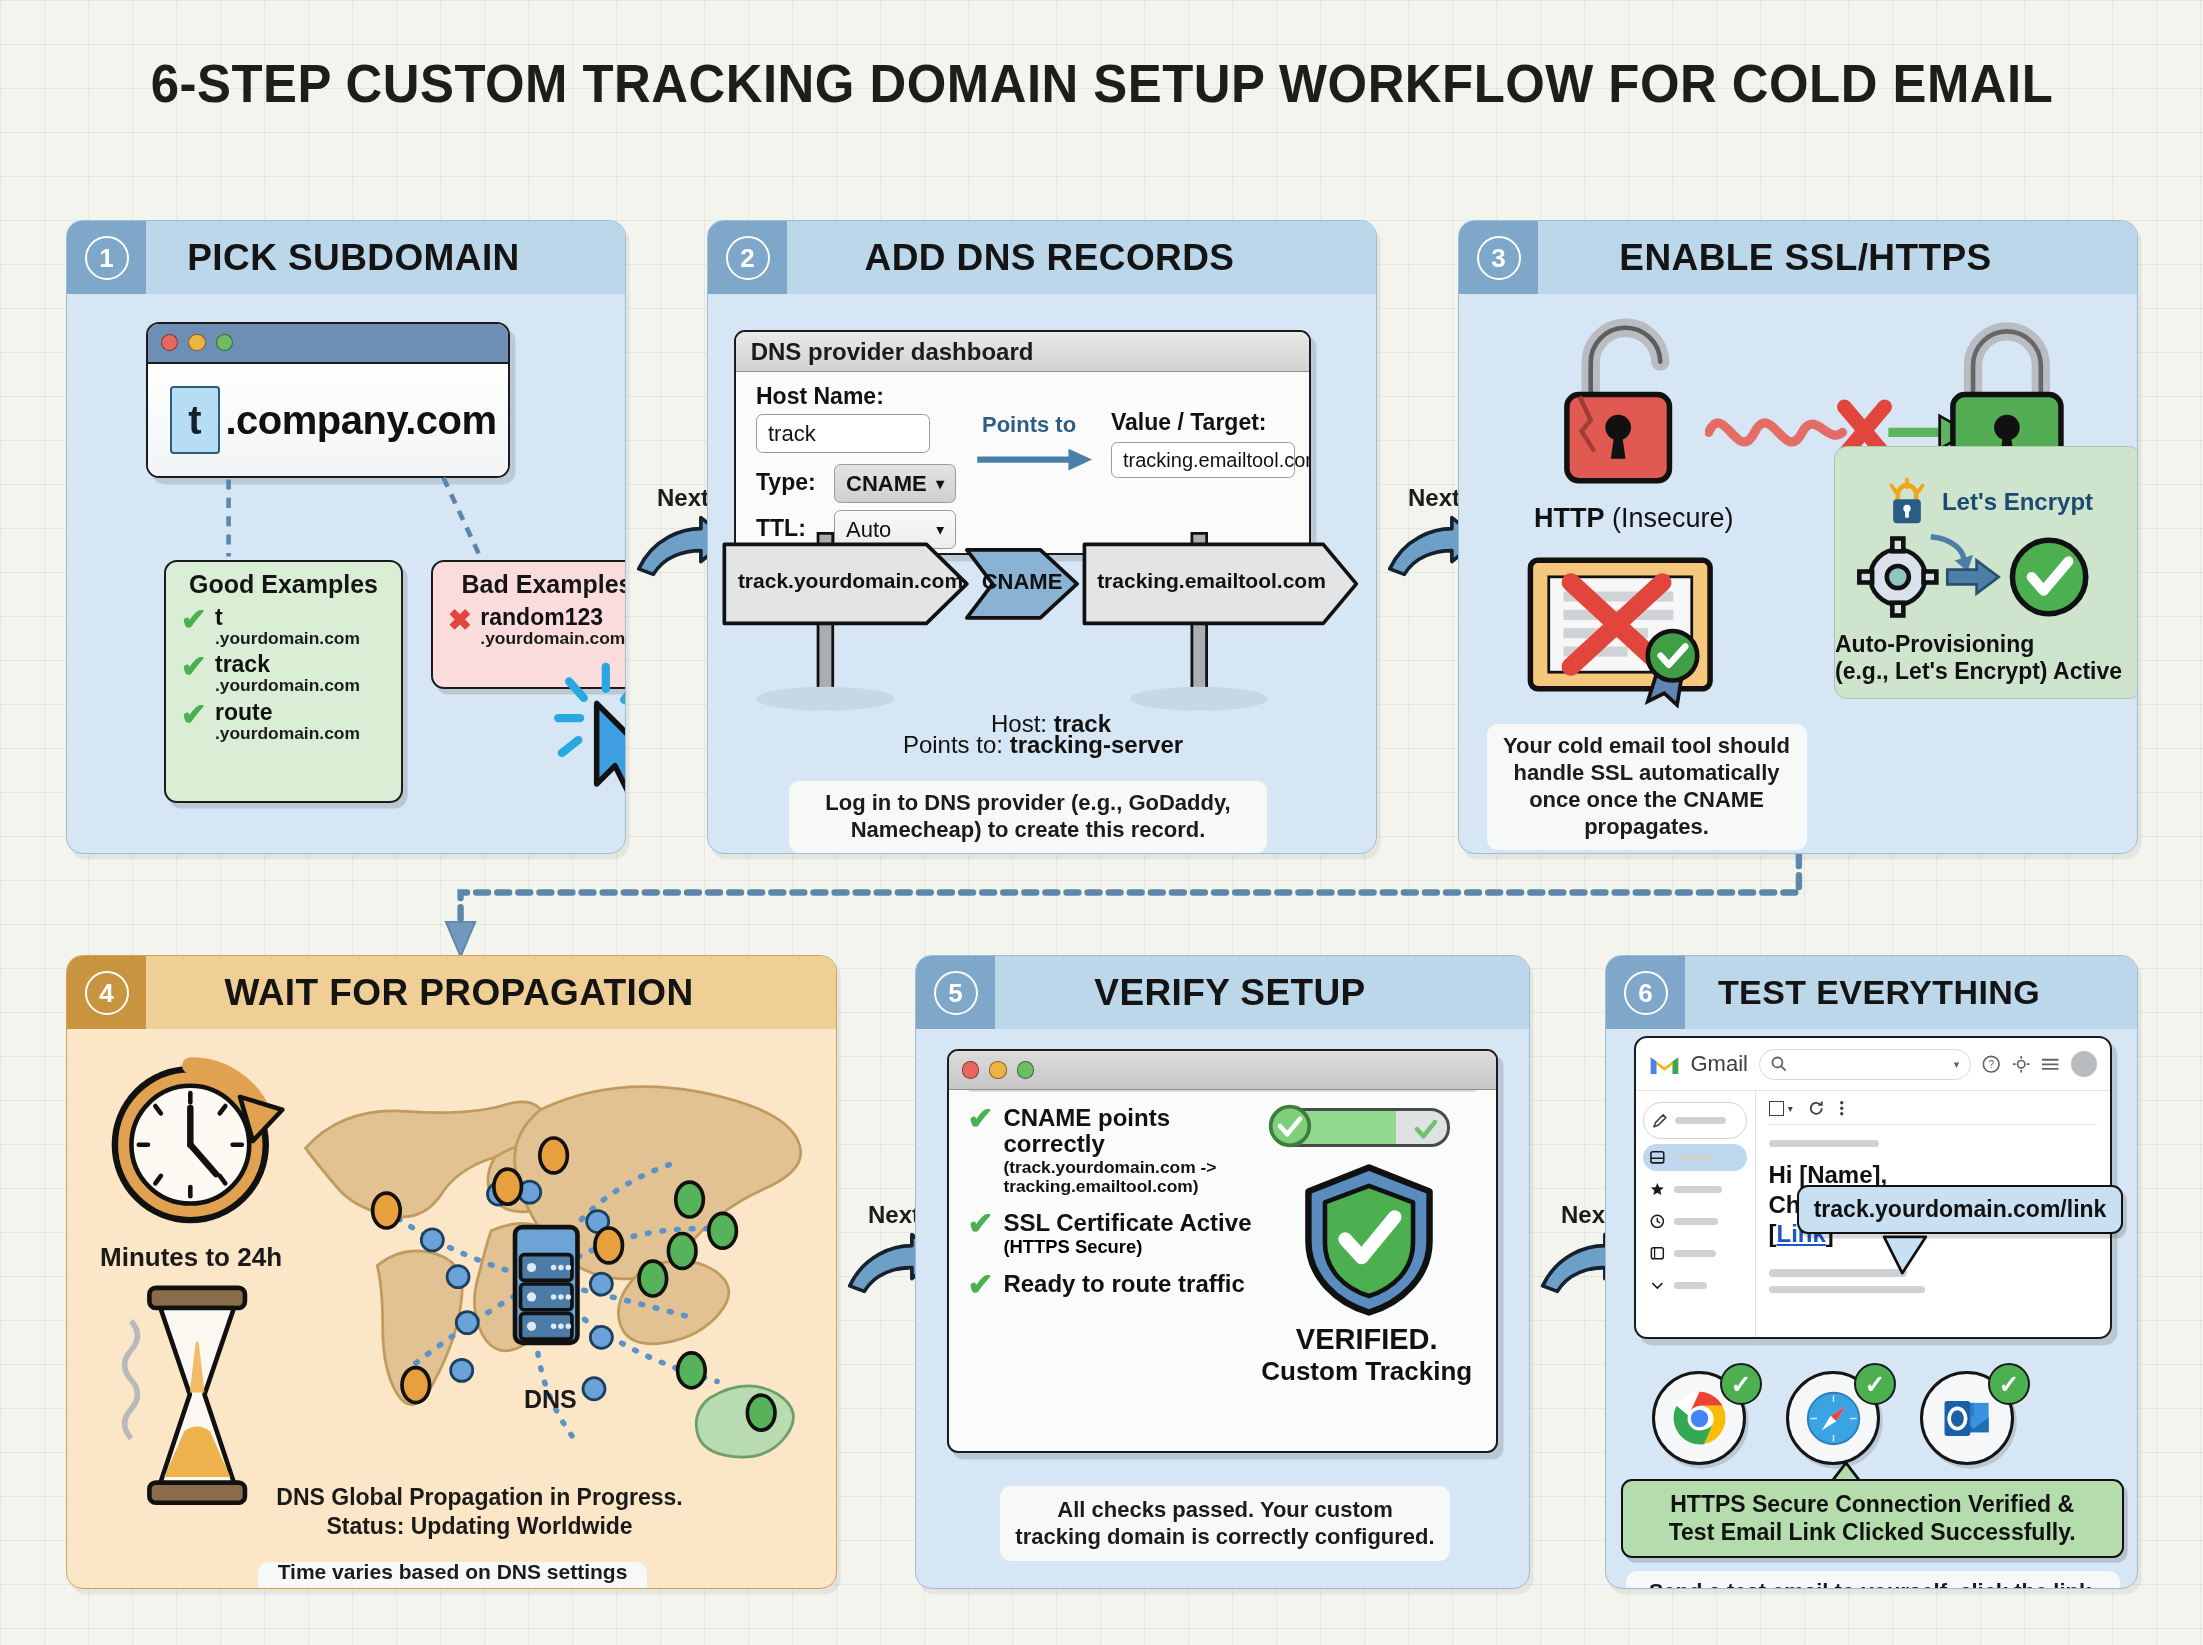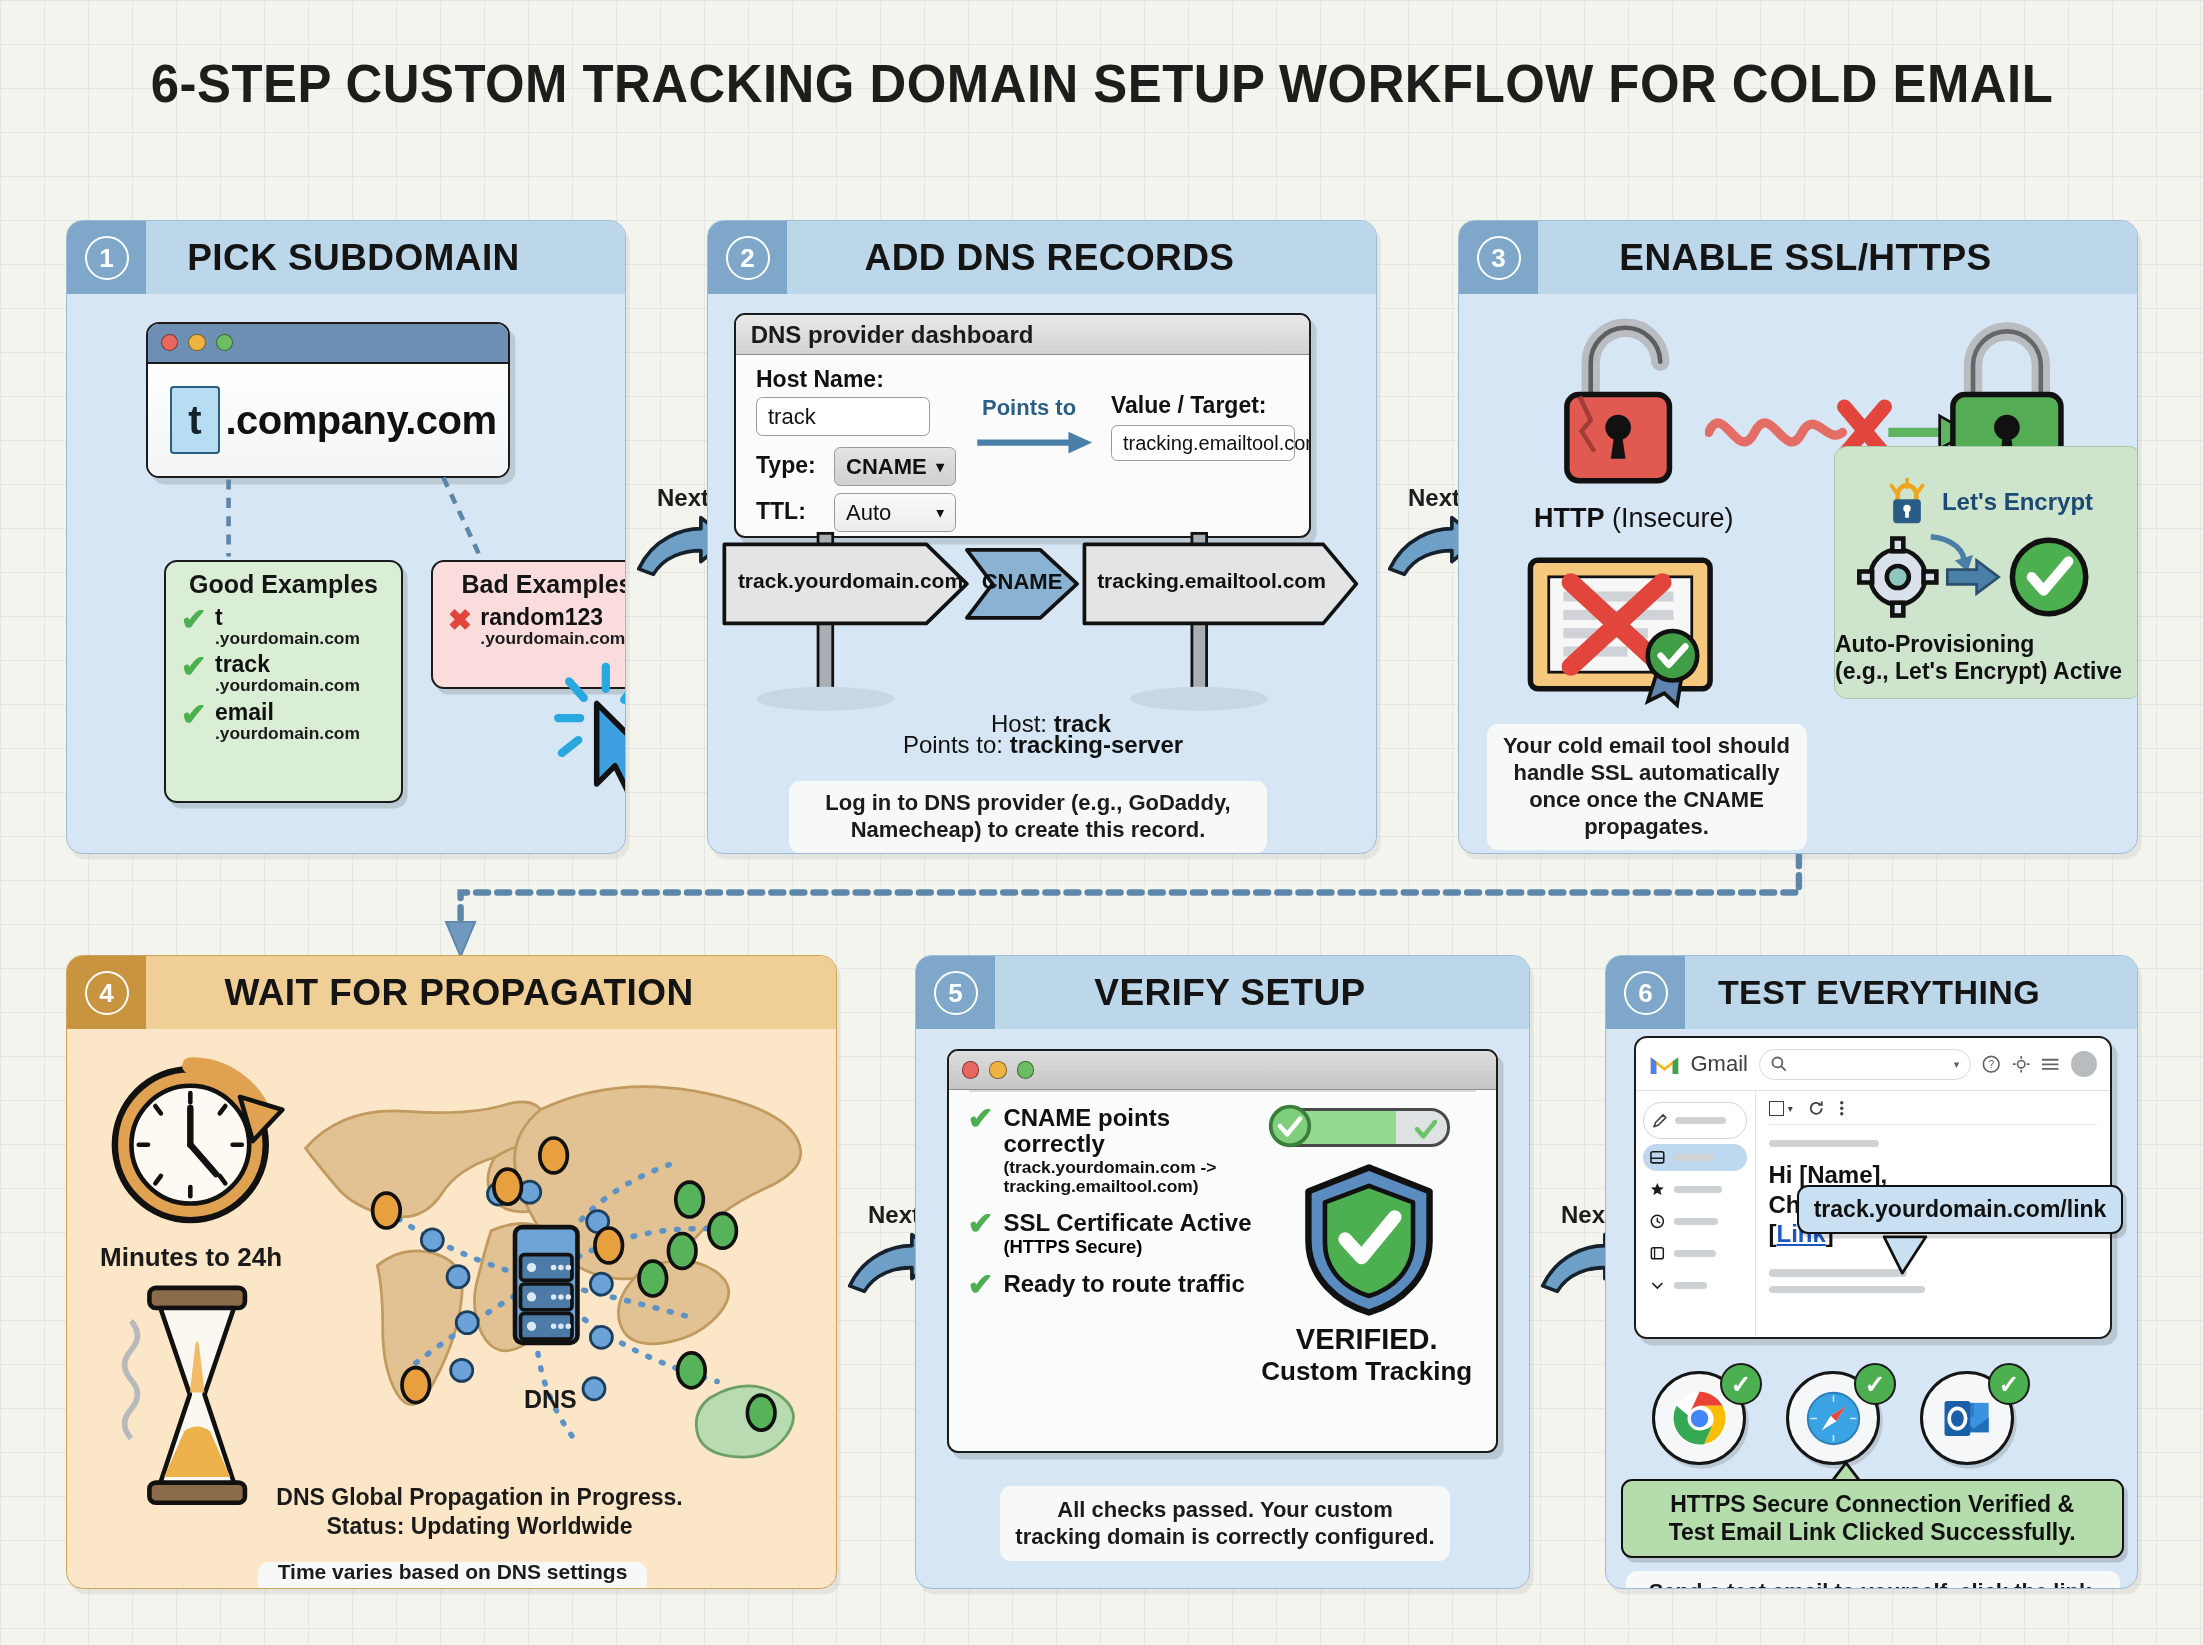--- a/index.html
+++ b/index.html
@@ -94,21 +94,21 @@
   .ex-bad  { left:364px; top:266px; width:232px; height:129px; background:#fadcdc; }
   .ex-title { text-align:center; font-size:25px; font-weight:700; color:#151515; margin-top:8.3px; }
   .ex-row { display:flex; align-items:flex-start; gap:8.3px; padding:6.4px 0 0 14.7px; }
   .tick { font-size:31px; color:#4caf50; line-height:.9; font-weight:700; }
   .cross{ font-size:29px; color:#e2453c; line-height:1; font-weight:700; }
   .ex-lbl { font-size:23px; font-weight:700; color:#111; line-height:1; }
   .ex-sub { font-size:17.4px; font-weight:600; color:#1b1b1b; line-height:1.05; }
 
   
   .dns-win {
-    position:absolute; left:26px; top:19px; width:577px; height:225px;
+    position:absolute; left:26px; top:36px; width:577px; height:225px;
     background:#fbfbfb; border:2.8px solid #1b1b1b; border-radius:11px;
     box-shadow:5.5px 6.4px 0 rgba(0,0,0,.12); overflow:hidden;
   }
   .dns-win .tb { height:40px; background:linear-gradient(#e9e9e9,#d2d2d2); border-bottom:1.8px solid #8d8d8d;
      display:flex; align-items:center; padding-left:14.7px; font-size:24px; font-weight:700; color:#1b1b1b;}
   .fld-lbl { font-size:23px; font-weight:700; color:#111; }
   .fld {
     border:1.8px solid #9a9a9a; border-radius:6.4px; background:#fff;
     font-size:22px; color:#111; padding:5.5px 11px; display:inline-flex; align-items:center;
   }
@@ -217,21 +217,21 @@
       <div class="ex-row">
         <span class="tick">✔</span>
         <span>
           <span class="ex-lbl">track</span><br>
           <span class="ex-sub">.yourdomain.com</span>
         </span>
       </div>
       <div class="ex-row">
         <span class="tick">✔</span>
         <span>
-          <span class="ex-lbl">email</span><br>
+          <span class="ex-lbl">route</span><br>
           <span class="ex-sub">.yourdomain.com</span>
         </span>
       </div>
     </div>
 
     <div class="ex-box ex-bad">
       <div class="ex-title">Bad Examples</div>
       <div class="ex-row">
         <span class="cross">✖</span>
         <span>

